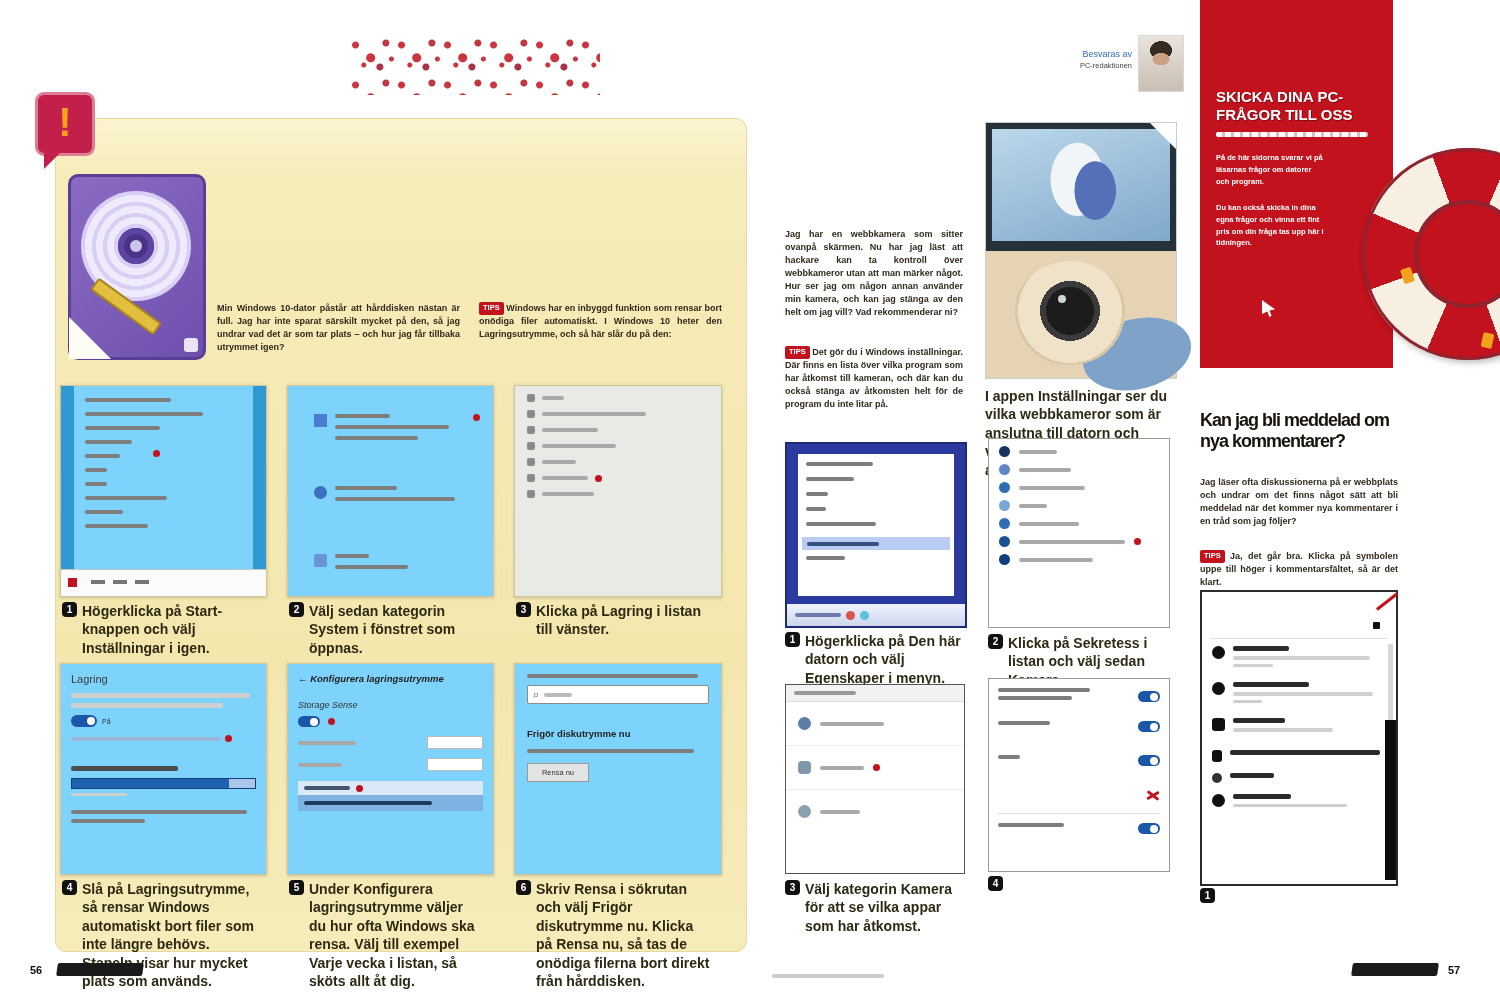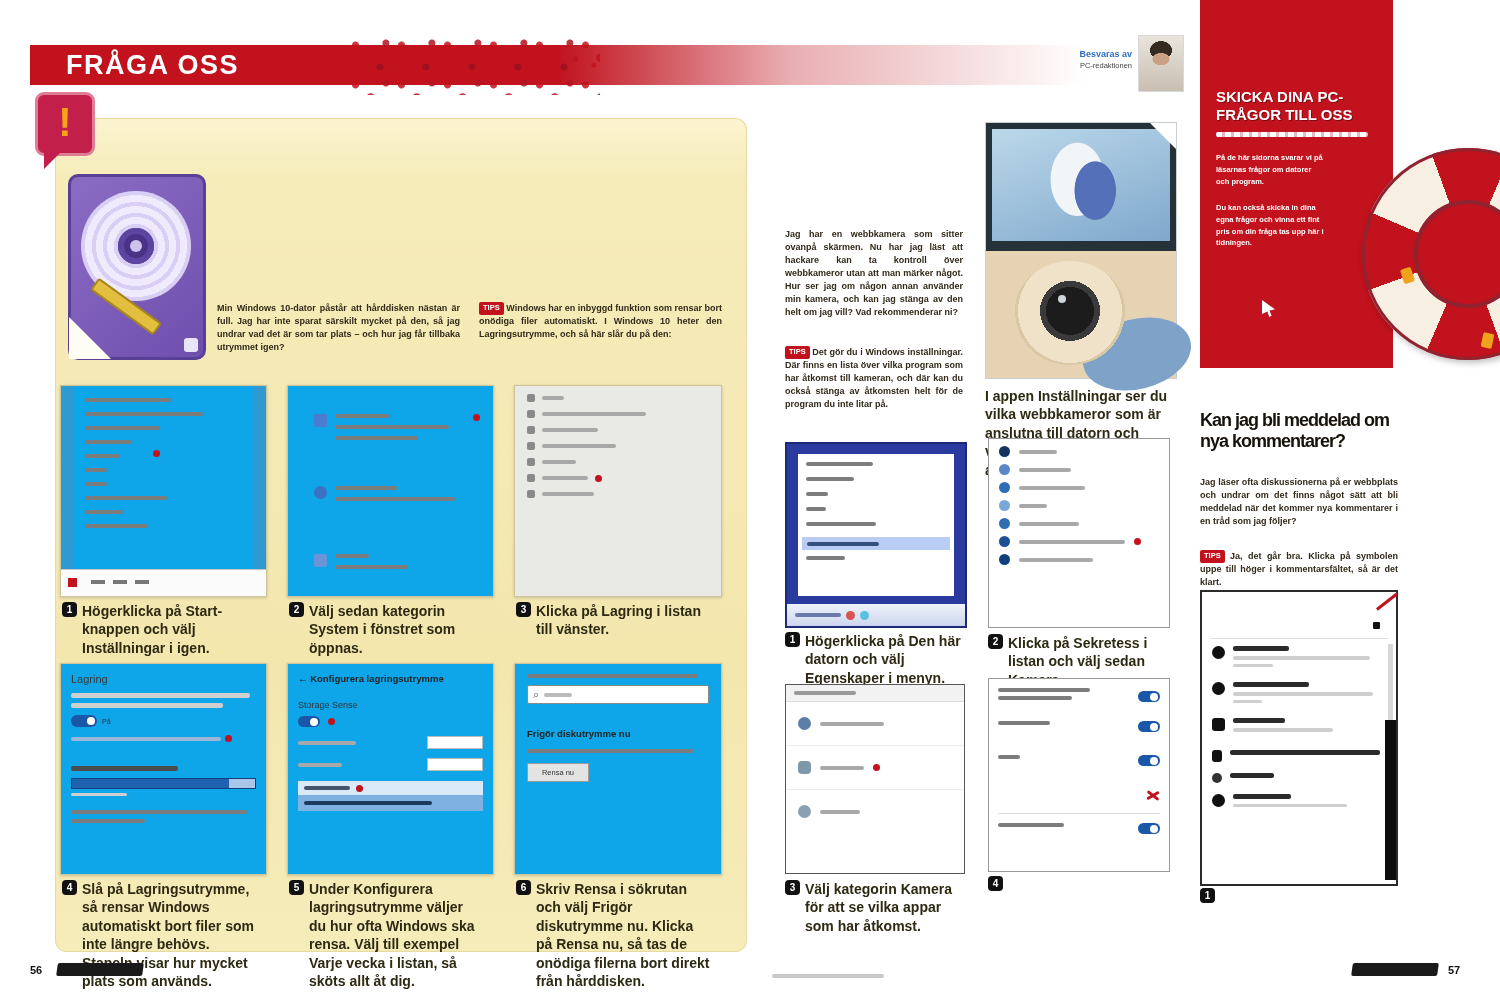--- a/index.html
+++ b/index.html
@@ -15,21 +15,21 @@
   #banner-pattern{left:350px;top:33px;width:250px;height:62px;opacity:.85;
     background-image:
       radial-gradient(circle at 12% 30%,#c1121d 3px,transparent 4px),
       radial-gradient(circle at 45% 62%,#c1121d 4px,transparent 5px),
       radial-gradient(circle at 78% 25%,#b51522 3px,transparent 4px),
       radial-gradient(circle at 30% 80%,#c1121d 2px,transparent 3px),
       radial-gradient(circle at 65% 85%,#9d1020 3px,transparent 4px),
       radial-gradient(circle at 90% 65%,#c1121d 2px,transparent 3px);
     background-size:46px 40px;}
   #byline{left:1030px;top:49px;width:102px;text-align:right;}
-  #byline .b1{font-size:9px;font-weight:bold;color:#2f6fbf;}
+  #byline .b1{font-size:9px;font-weight:normal;color:#2f6fbf;}
   #byline .b2{font-size:7.5px;color:#444;margin-top:2px;}
   #byline-photo{left:1138px;top:35px;width:44px;height:55px;border:1px solid #d8d8d8;
     background:
       radial-gradient(ellipse 14px 10px at 50% 42%,#caa184 60%,transparent 62%),
       radial-gradient(ellipse 18px 15px at 50% 26%,#352a22 60%,transparent 62%),
       linear-gradient(180deg,#e9e4dd,#c9beb2);}
 
   
   #sidebar{left:1200px;top:0;width:193px;height:368px;background:#c1121d;}
   #sidebar h2{margin:88px 16px 0;font-size:15px;font-weight:800;color:#fff;
@@ -77,36 +77,36 @@
 
   .headline{font-weight:800;color:#17120a;letter-spacing:-1px;}
   #q1-title{left:213px;top:150px;width:520px;font-size:45px;line-height:1.05;}
   .body-text{font-size:9px;font-weight:bold;color:#31291a;line-height:1.45;text-align:justify;}
   #q1-intro1{left:217px;top:302px;width:243px;}
   #q1-intro2{left:479px;top:302px;width:243px;}
   .tips{display:inline-block;background:#c1121d;color:#fff;font-size:7.5px;font-weight:bold;
     padding:1px 4px;border-radius:2px;vertical-align:1px;}
 
   
-  .shot{background:#0ea5e9;border:1px solid #cfc49a;box-shadow:0 1px 3px rgba(0,0,0,.18);overflow:hidden;}
+  .shot{background:#7dd3fc;border:1px solid #cfc49a;box-shadow:0 1px 3px rgba(0,0,0,.18);overflow:hidden;}
   .sk{background:#a8a8a8;border-radius:2px;}
   .sk-dark .sk{background:#4c4c4c;} .sk-mid .sk{background:#7d7d7d;} .sk-light .sk{background:#cfcfcf;}
   .rdot{display:inline-block;width:7px;height:7px;border-radius:50%;background:#c1121d;}
   .cap{display:flex;gap:5px;align-items:flex-start;}
   .cap .num{flex:0 0 auto;width:15px;height:15px;background:#111;color:#fff;border-radius:4px;
     font-size:10px;font-weight:bold;text-align:center;line-height:15px;}
   .cap .txt{font-size:14px;font-weight:bold;color:#2e2913;line-height:1.32;}
 
   
   #s1{left:60px;top:385px;width:205px;height:210px;}
   #s2{left:287px;top:385px;width:205px;height:210px;}
   #s3{left:514px;top:385px;width:206px;height:210px;background:#e9e9e6;}
   #c1{left:62px;top:602px;width:195px;} #c2{left:289px;top:602px;width:195px;} #c3{left:516px;top:602px;width:196px;}
   #s4{left:60px;top:663px;width:205px;height:210px;}
-  #s5{left:287px;top:663px;width:205px;height:210px;}
+  #s5{left:287px;top:663px;width:205px;height:210px;font-style:italic;}
   #s6{left:514px;top:663px;width:206px;height:210px;}
   #c4{left:62px;top:880px;width:195px;} #c5c{left:289px;top:880px;width:195px;} #c6{left:516px;top:880px;width:196px;}
 
   
   #s1 .bl{position:absolute;top:0;bottom:26px;width:13px;background:#2f9ad2;}
   #s1 .l{left:0;} #s1 .r{right:0;}
   #s1 .content{position:absolute;left:24px;right:24px;top:12px;}
   #s1 .task{position:absolute;left:0;right:0;bottom:0;height:26px;border-top:1px solid #c4c4c4;background:#fbfbfb;}
   #s1 .logo{position:absolute;left:7px;top:8px;width:9px;height:9px;background:#c1121d;}
   #s1 .tick{position:absolute;top:10px;width:14px;height:4px;background:#777;}
@@ -215,23 +215,20 @@
   #pn-l{left:30px;top:964px;} #pn-r{left:1448px;top:964px;}
   .wordmark{height:13px;background:#1a1a1a;transform:skewX(-8deg);border-radius:2px;}
   #wm-l{left:57px;top:963px;width:86px;} #wm-r{left:1352px;top:963px;width:86px;}
   #foot-note{left:772px;top:974px;width:112px;height:4px;background:#c9c9c9;border-radius:2px;}
 </style>
 </head>
 <body>
 
 <div id="page">
 
-  <div id="banner" class="abs">
-    <div id="banner-title">FRÅGA OSS</div>
-  </div>
   <div id="banner-pattern" class="abs"></div>
   <div id="byline" class="abs">
     <div class="b1">Besvaras av</div>
     <div class="b2">PC-redaktionen</div>
   </div>
   <div id="byline-photo" class="abs"></div>
 
   <div id="sidebar" class="abs">
     <h2>SKICKA DINA PC-FRÅGOR TILL OSS</h2>
     <div class="rule"></div>

